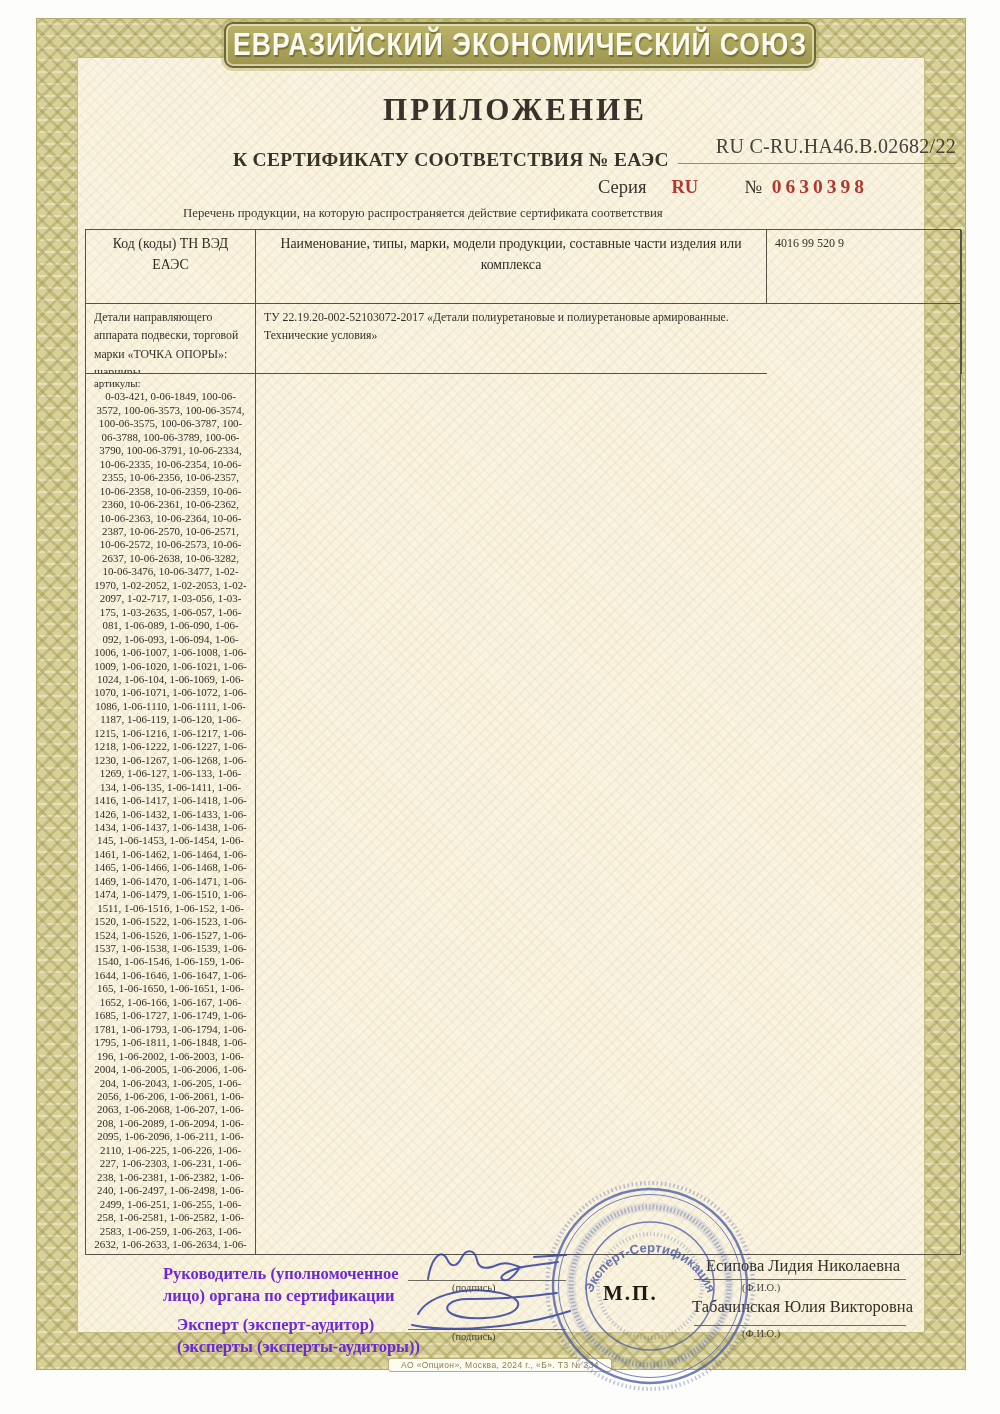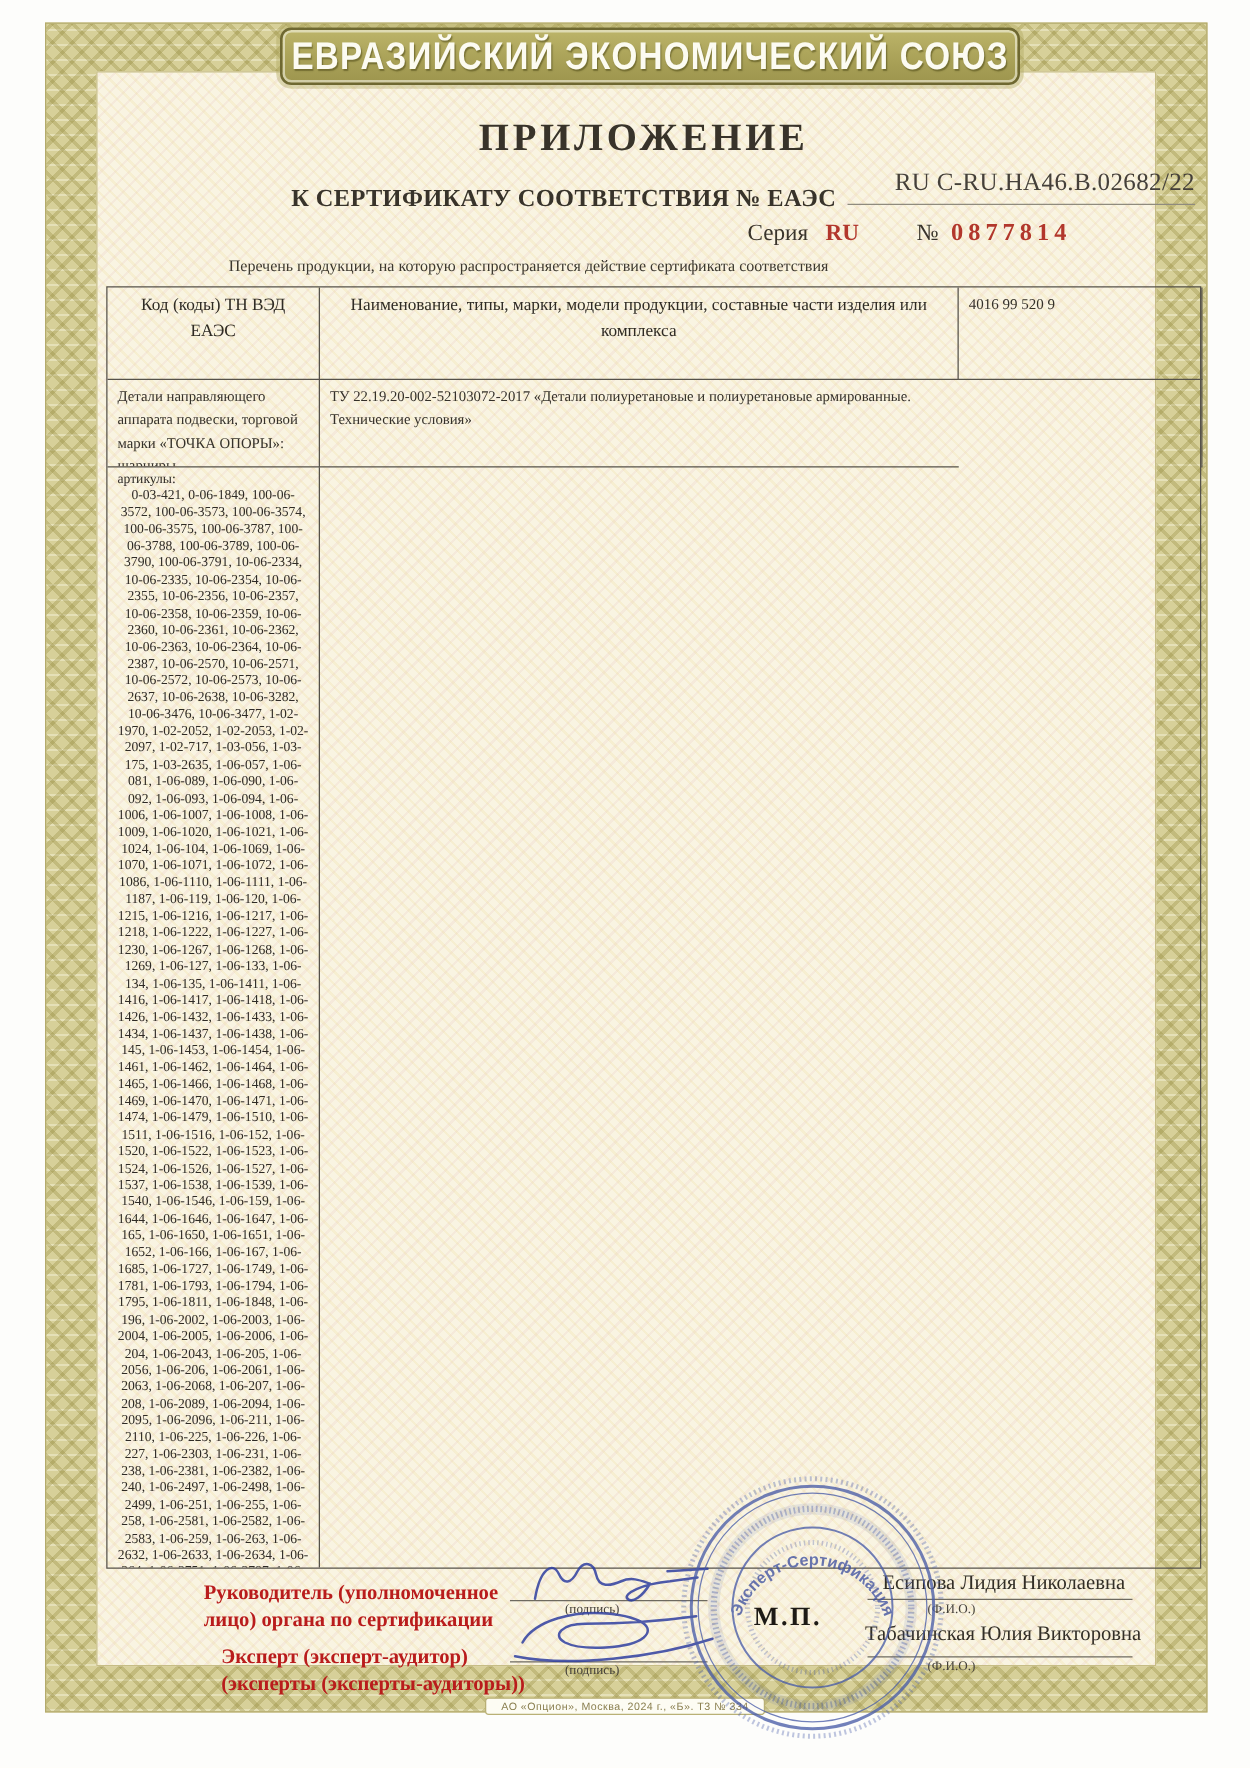--- a/index.html
+++ b/index.html
@@ -56,21 +56,21 @@
   }
   .cert-number {
     position:absolute; left:678px; top:135px; width:278px;
     font-size:20px; color:#45403a; letter-spacing:.3px;
     border-bottom:1px solid #8f8b7e; padding-bottom:5px; text-align:right;
   }
   .series-row {
     position:absolute; left:598px; top:176px; display:flex; align-items:baseline;
     font-size:18.5px; color:#3a352c;
   }
-  .series-value { color:#b2372c; font-weight:700; margin-left:14px; }
+  .series-value { color:#b2372c; font-weight:700; margin-left:25px; }
   .number-sign { margin-left:46px; }
   .blank-number { color:#b2372c; font-weight:700; letter-spacing:4px; margin-left:10px; font-size:19.5px; }
   .subtitle {
     position:absolute; left:183px; top:206px; font-size:12.8px; color:#3c382f;
   }
 
   
   .tbl {
     position:absolute; left:85px; top:229px; width:876px;
     display:grid; grid-template-columns:170px 511px 195px;
@@ -82,21 +82,21 @@
   .b-r { border-right:1px solid #56524a; }
   .b-b { border-bottom:1px solid #56524a; }
   .th { text-align:center; font-size:13.8px; line-height:1.5; padding:4px 7px 0 7px; color:#2f2b24; }
   .td { font-size:11.8px; line-height:1.55; padding:4px 8px 0 8px; color:#35312a; }
   .td-code { font-size:12px; }
   .articles-cell { padding:3px 8px 0 8px; font-size:10.9px; line-height:13.45px; color:#2f2b26; }
   .articles-label { display:block; }
   .articles-text { display:block; text-align:center; }
 
   
-  .foot-label { position:absolute; font-weight:700; font-size:16.5px; line-height:1.32; color:#b91c1c; }
+  .foot-label { position:absolute; font-weight:700; font-size:16.5px; line-height:1.32; color:#6d28d9; }
   .head-label { left:163px; top:1263px; width:310px; }
   .expert-label { left:177px; top:1314px; width:330px; }
   .sig-line { position:absolute; border-top:1px solid #6e6a60; }
   .sig-line-1 { left:408px; top:1280px; width:158px; }
   .sig-line-2 { left:408px; top:1329px; width:158px; }
   .caption { position:absolute; font-size:10.5px; color:#45413a; }
   .sig-cap-1 { left:452px; top:1282px; }
   .sig-cap-2 { left:452px; top:1331px; }
   .name { position:absolute; font-size:16.5px; color:#322e26; white-space:nowrap; }
   .name-1 { left:706px; top:1256px; }
@@ -136,21 +136,21 @@
       <span class="plaque-text">ЕВРАЗИЙСКИЙ ЭКОНОМИЧЕСКИЙ СОЮЗ</span>
     </div>
 
     <div class="title">ПРИЛОЖЕНИЕ</div>
     <div class="cert-label">К СЕРТИФИКАТУ СООТВЕТСТВИЯ № ЕАЭС</div>
     <div class="cert-number">RU C-RU.HA46.B.02682/22</div>
     <div class="series-row">
       <span>Серия</span>
       <span class="series-value">RU</span>
       <span class="number-sign">№</span>
-      <span class="blank-number">0877814</span>
+      <span class="blank-number">0630398</span>
     </div>
     <div class="subtitle">Перечень продукции, на которую распространяется действие сертификата соответствия</div>
 
     <div class="tbl">
       <div class="cell b-r b-b th">Код (коды) ТН ВЭД ЕАЭС</div>
       <div class="cell b-r b-b th">Наименование, типы, марки, модели продукции, составные части изделия или комплекса</div>
 
       <div class="cell b-r b-b td td-code">4016 99 520 9</div>
       <div class="cell b-r b-b td">Детали направляющего аппарата подвески, торговой марки «ТОЧКА ОПОРЫ»: шарниры полиуретанометаллические для автомобилей:</div>
       <div class="cell b-b td">ТУ 22.19.20-002-52103072-2017 «Детали полиуретановые и полиуретановые армированные. Технические условия»</div>

